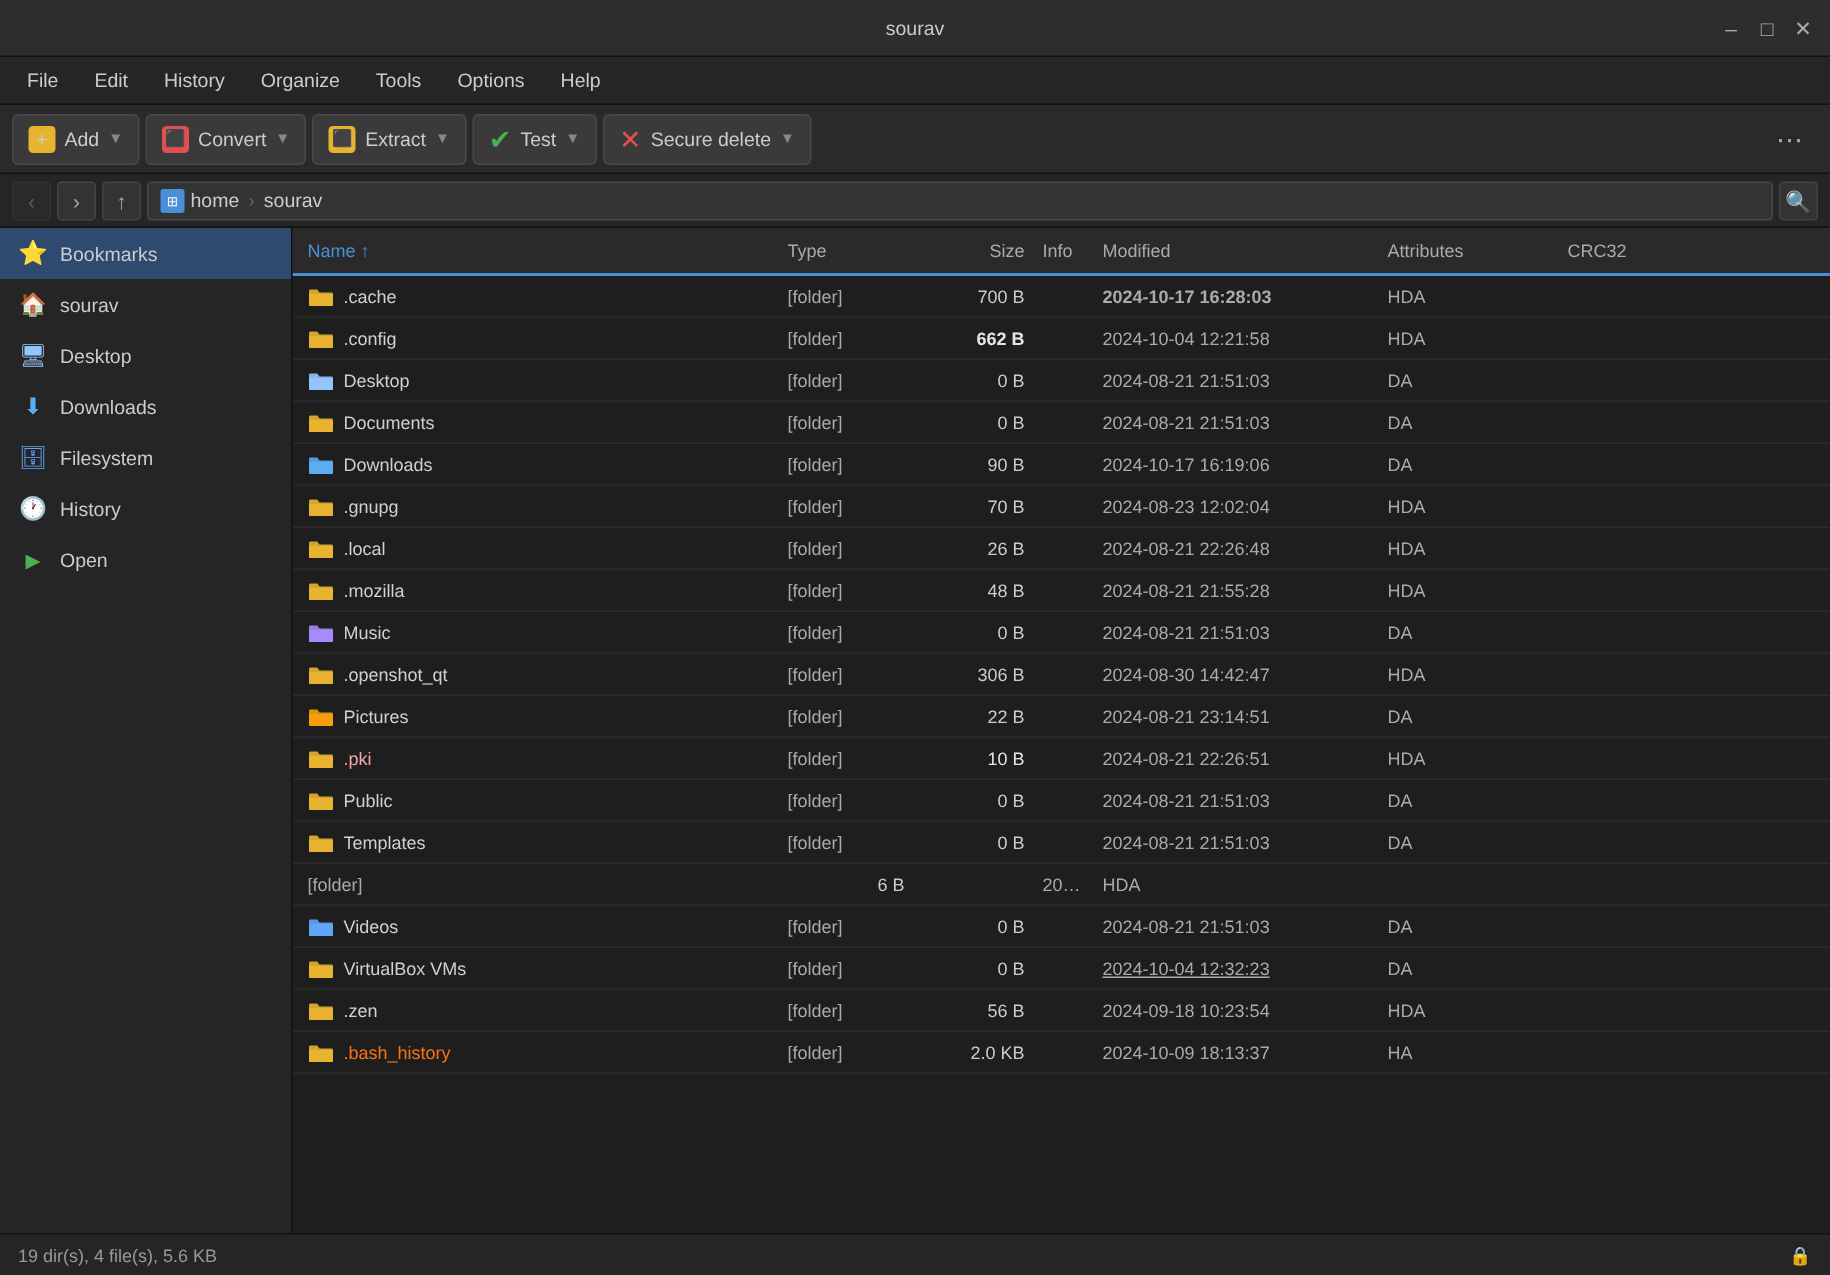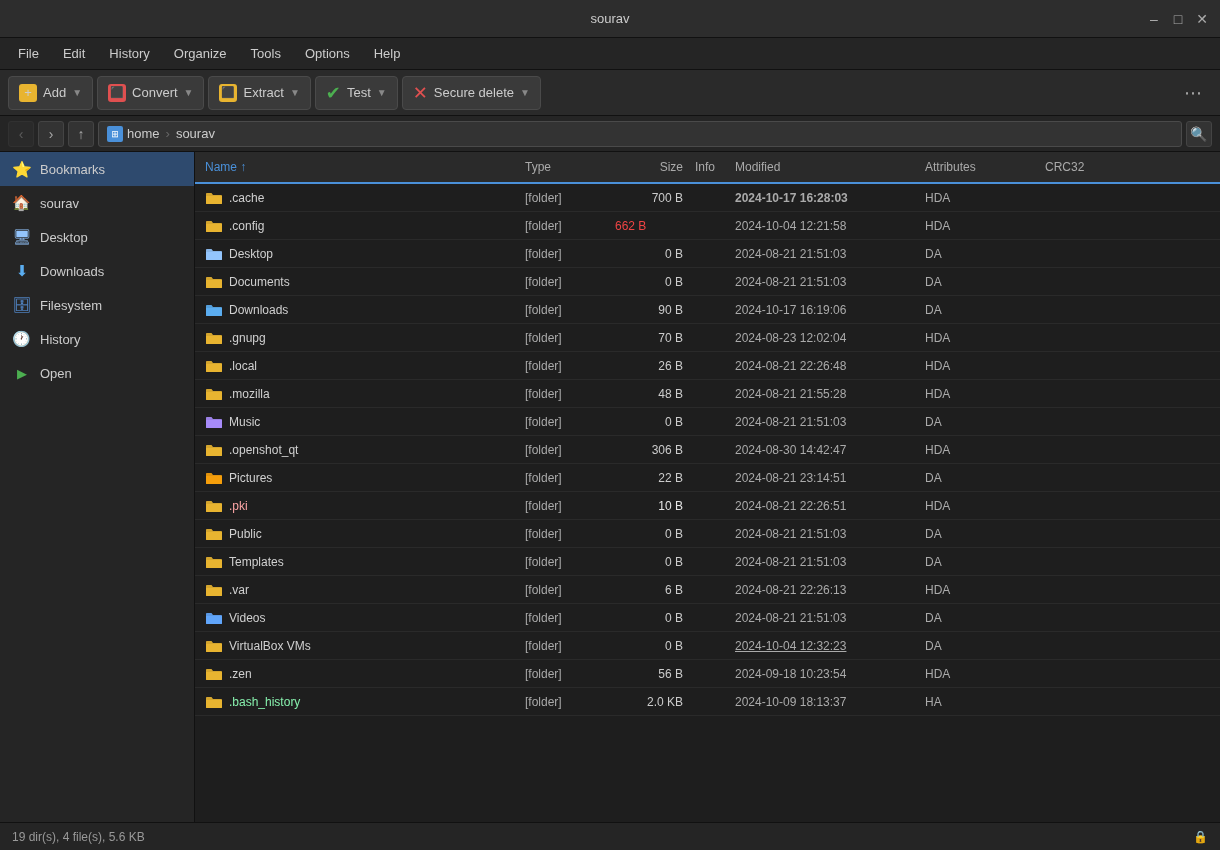--- a/index.html
+++ b/index.html
@@ -415,21 +415,21 @@
     </div>
         <div class="file-row">
       <div class="file-cell file-name-cell">
         <svg class="folder-icon" viewBox="0 0 18 14" fill="none" xmlns="http://www.w3.org/2000/svg">
           <path d="M1 3C1 2.44772 1.44772 2 2 2H6.5L8 4H16C16.5523 4 17 4.44772 17 5V12C17 12.5523 16.5523 13 16 13H2C1.44772 13 1 12.5523 1 12V3Z" fill="#e8b430" opacity="0.9"></path>
           <path d="M1 5H17V12C17 12.5523 16.5523 13 16 13H2C1.44772 13 1 12.5523 1 12V5Z" fill="#e8b430"></path>
         </svg>
         <span style="color:#d0d0d0;">.config</span>
       </div>
       <div class="file-cell" style="color:#aaa;">[folder]</div>
-      <div class="file-cell" style="text-align:left;color:#ef4444;">662 B</div>
+      <div class="file-cell" style="text-align:right;color:#e5e5e5;font-weight:bold;">662 B</div>
       <div class="file-cell"></div>
       <div class="file-cell" style="color:#aaa;">2024-10-04 12:21:58</div>
       <div class="file-cell" style="color:#aaa;">HDA</div>
       <div class="file-cell"></div>
     </div>
         <div class="file-row">
       <div class="file-cell file-name-cell">
         <svg class="folder-icon" viewBox="0 0 18 14" fill="none" xmlns="http://www.w3.org/2000/svg">
           <path d="M1 3C1 2.44772 1.44772 2 2 2H6.5L8 4H16C16.5523 4 17 4.44772 17 5V12C17 12.5523 16.5523 13 16 13H2C1.44772 13 1 12.5523 1 12V3Z" fill="#93c5fd" opacity="0.9"></path>
           <path d="M1 5H17V12C17 12.5523 16.5523 13 16 13H2C1.44772 13 1 12.5523 1 12V5Z" fill="#93c5fd"></path>
@@ -602,27 +602,20 @@
         <span style="color:#d0d0d0;">Templates</span>
       </div>
       <div class="file-cell" style="color:#aaa;">[folder]</div>
       <div class="file-cell" style="text-align:right;color:#ccc;">0 B</div>
       <div class="file-cell"></div>
       <div class="file-cell" style="color:#aaa;">2024-08-21 21:51:03</div>
       <div class="file-cell" style="color:#aaa;">DA</div>
       <div class="file-cell"></div>
     </div>
         <div class="file-row">
-      <div class="file-cell file-name-cell">
-        <svg class="folder-icon" viewBox="0 0 18 14" fill="none" xmlns="http://www.w3.org/2000/svg">
-          <path d="M1 3C1 2.44772 1.44772 2 2 2H6.5L8 4H16C16.5523 4 17 4.44772 17 5V12C17 12.5523 16.5523 13 16 13H2C1.44772 13 1 12.5523 1 12V3Z" fill="#e8b430" opacity="0.9"></path>
-          <path d="M1 5H17V12C17 12.5523 16.5523 13 16 13H2C1.44772 13 1 12.5523 1 12V5Z" fill="#e8b430"></path>
-        </svg>
-        <span style="color:#d0d0d0;">.var</span>
-      </div>
       <div class="file-cell" style="color:#aaa;">[folder]</div>
       <div class="file-cell" style="text-align:right;color:#ccc;">6 B</div>
       <div class="file-cell"></div>
       <div class="file-cell" style="color:#aaa;">2024-08-21 22:26:13</div>
       <div class="file-cell" style="color:#aaa;">HDA</div>
       <div class="file-cell"></div>
     </div>
         <div class="file-row">
       <div class="file-cell file-name-cell">
         <svg class="folder-icon" viewBox="0 0 18 14" fill="none" xmlns="http://www.w3.org/2000/svg">
@@ -667,21 +660,21 @@
       <div class="file-cell" style="color:#aaa;">2024-09-18 10:23:54</div>
       <div class="file-cell" style="color:#aaa;">HDA</div>
       <div class="file-cell"></div>
     </div>
         <div class="file-row">
       <div class="file-cell file-name-cell">
         <svg class="folder-icon" viewBox="0 0 18 14" fill="none" xmlns="http://www.w3.org/2000/svg">
           <path d="M1 3C1 2.44772 1.44772 2 2 2H6.5L8 4H16C16.5523 4 17 4.44772 17 5V12C17 12.5523 16.5523 13 16 13H2C1.44772 13 1 12.5523 1 12V3Z" fill="#e8b430" opacity="0.9"></path>
           <path d="M1 5H17V12C17 12.5523 16.5523 13 16 13H2C1.44772 13 1 12.5523 1 12V5Z" fill="#e8b430"></path>
         </svg>
-        <span style="color:#86efac;">.bash_history</span>
+        <span style="color:#f97316;">.bash_history</span>
       </div>
       <div class="file-cell" style="color:#aaa;">[folder]</div>
       <div class="file-cell" style="text-align:right;color:#ccc;">2.0 KB</div>
       <div class="file-cell"></div>
       <div class="file-cell" style="color:#aaa;">2024-10-09 18:13:37</div>
       <div class="file-cell" style="color:#aaa;">HA</div>
       <div class="file-cell"></div>
     </div>
       </div>
   </div>

